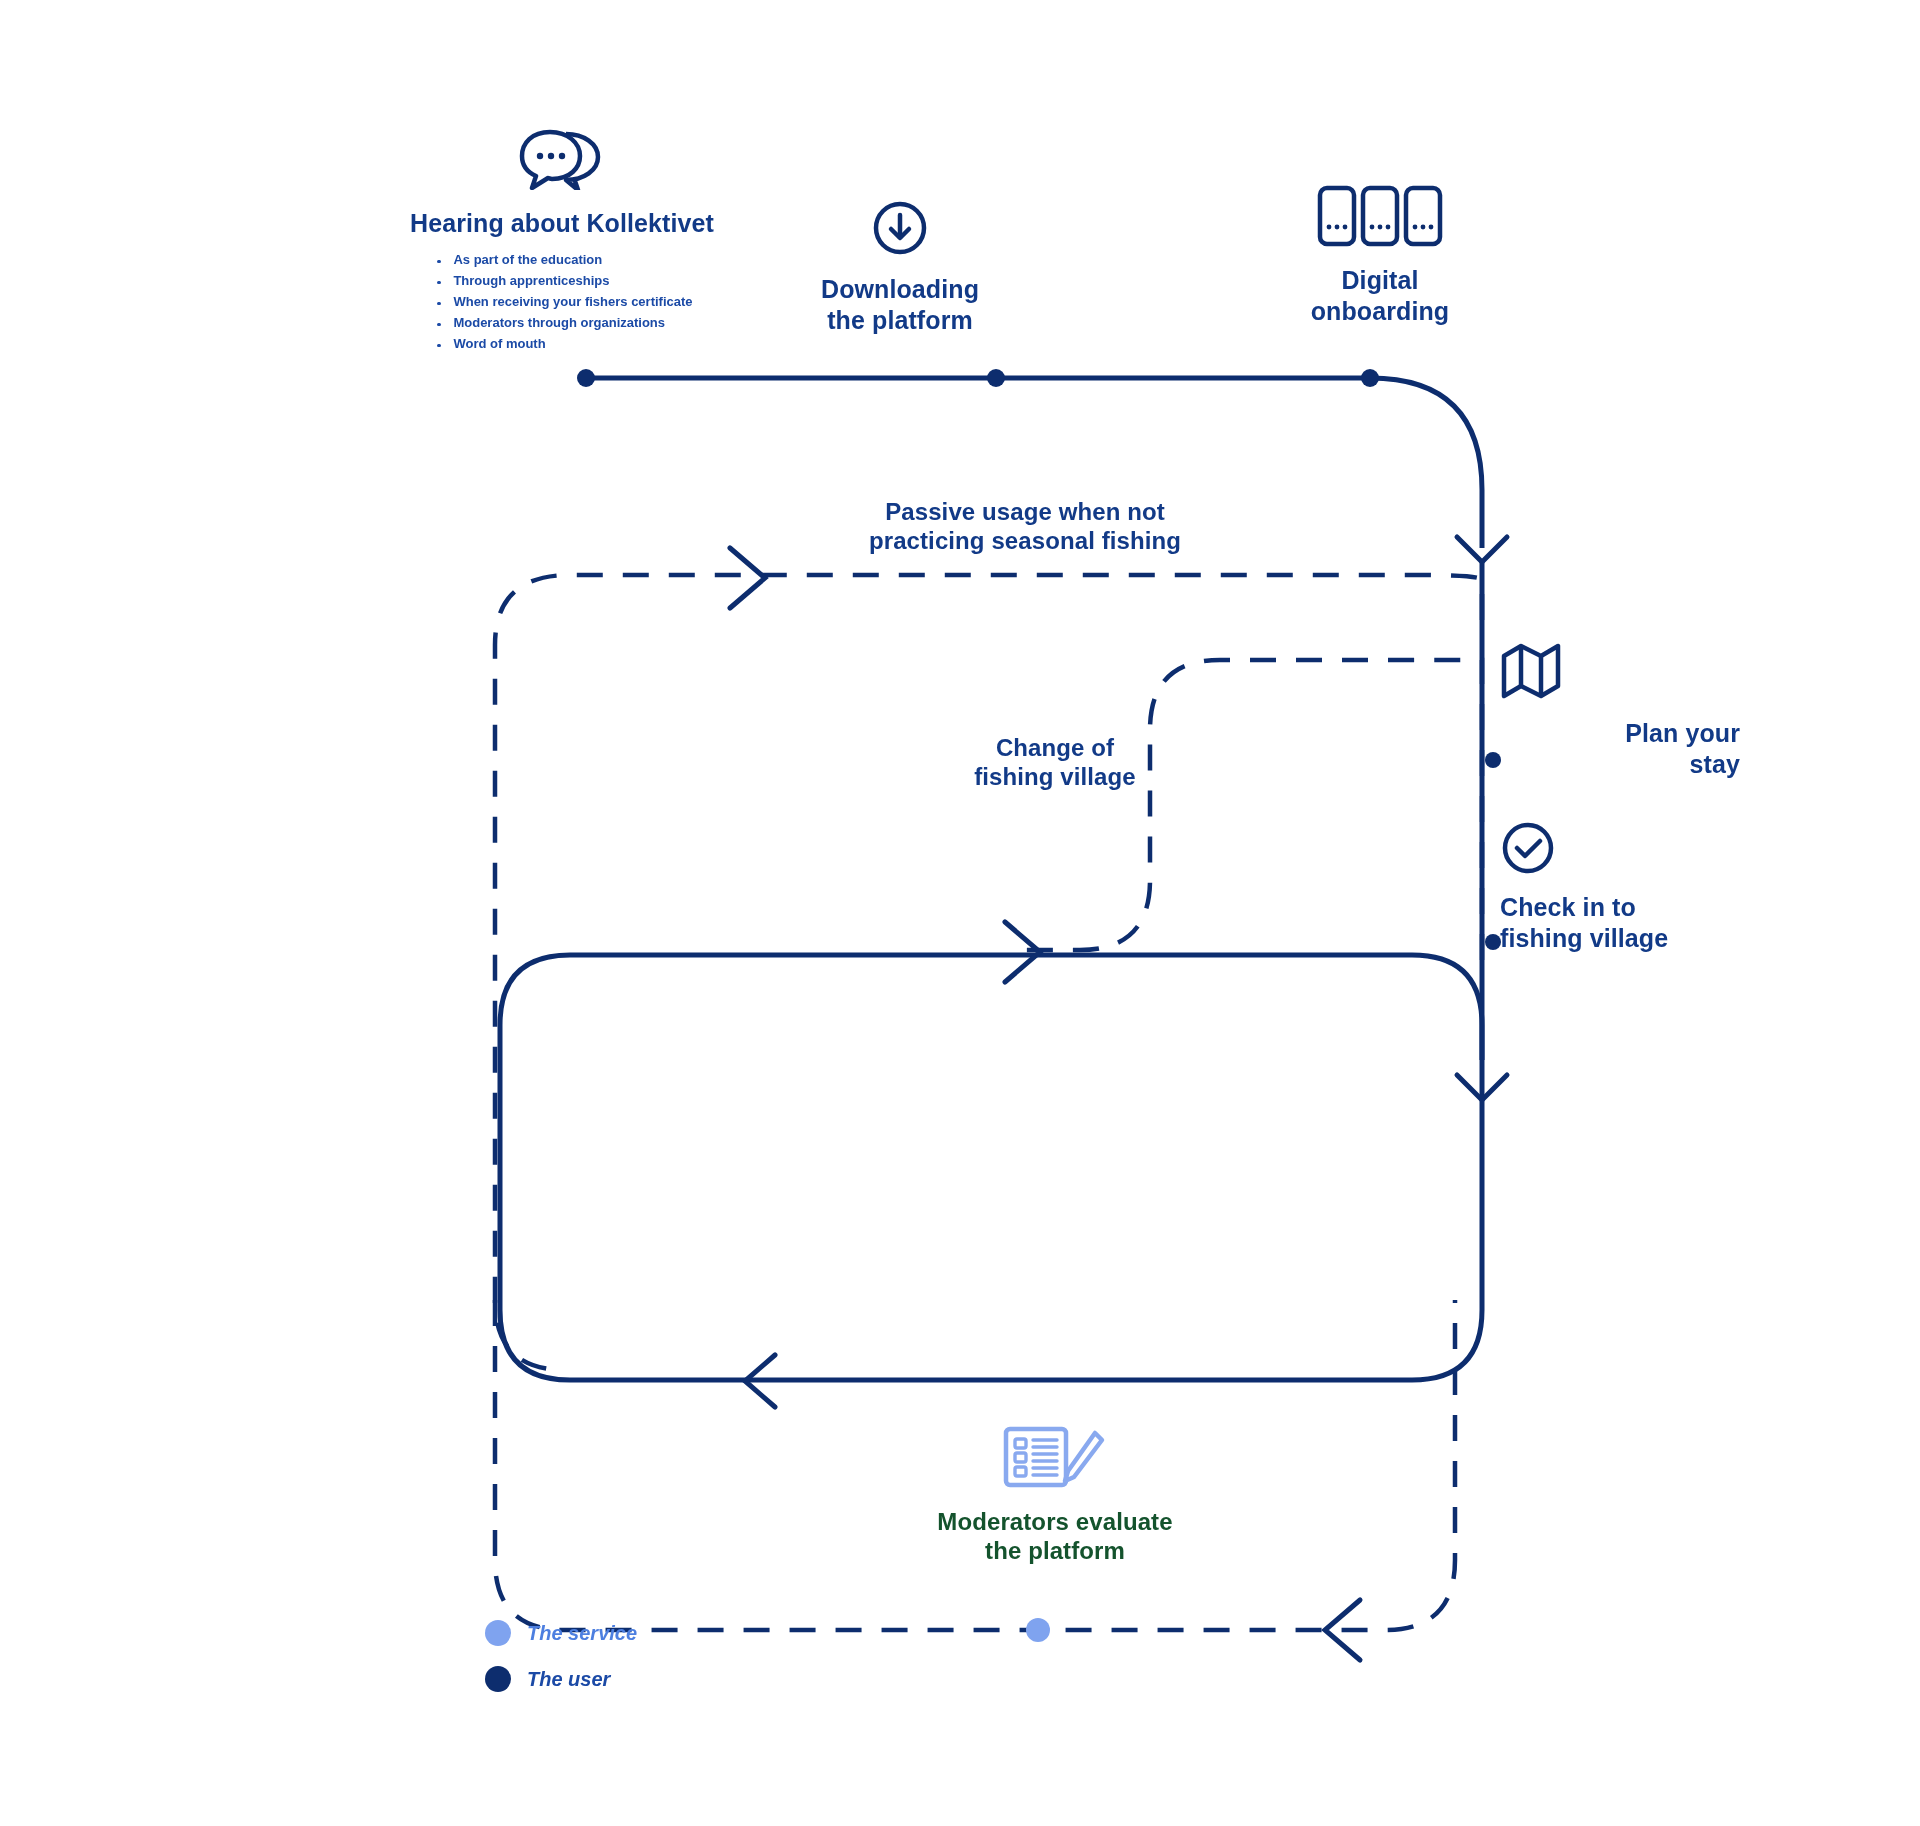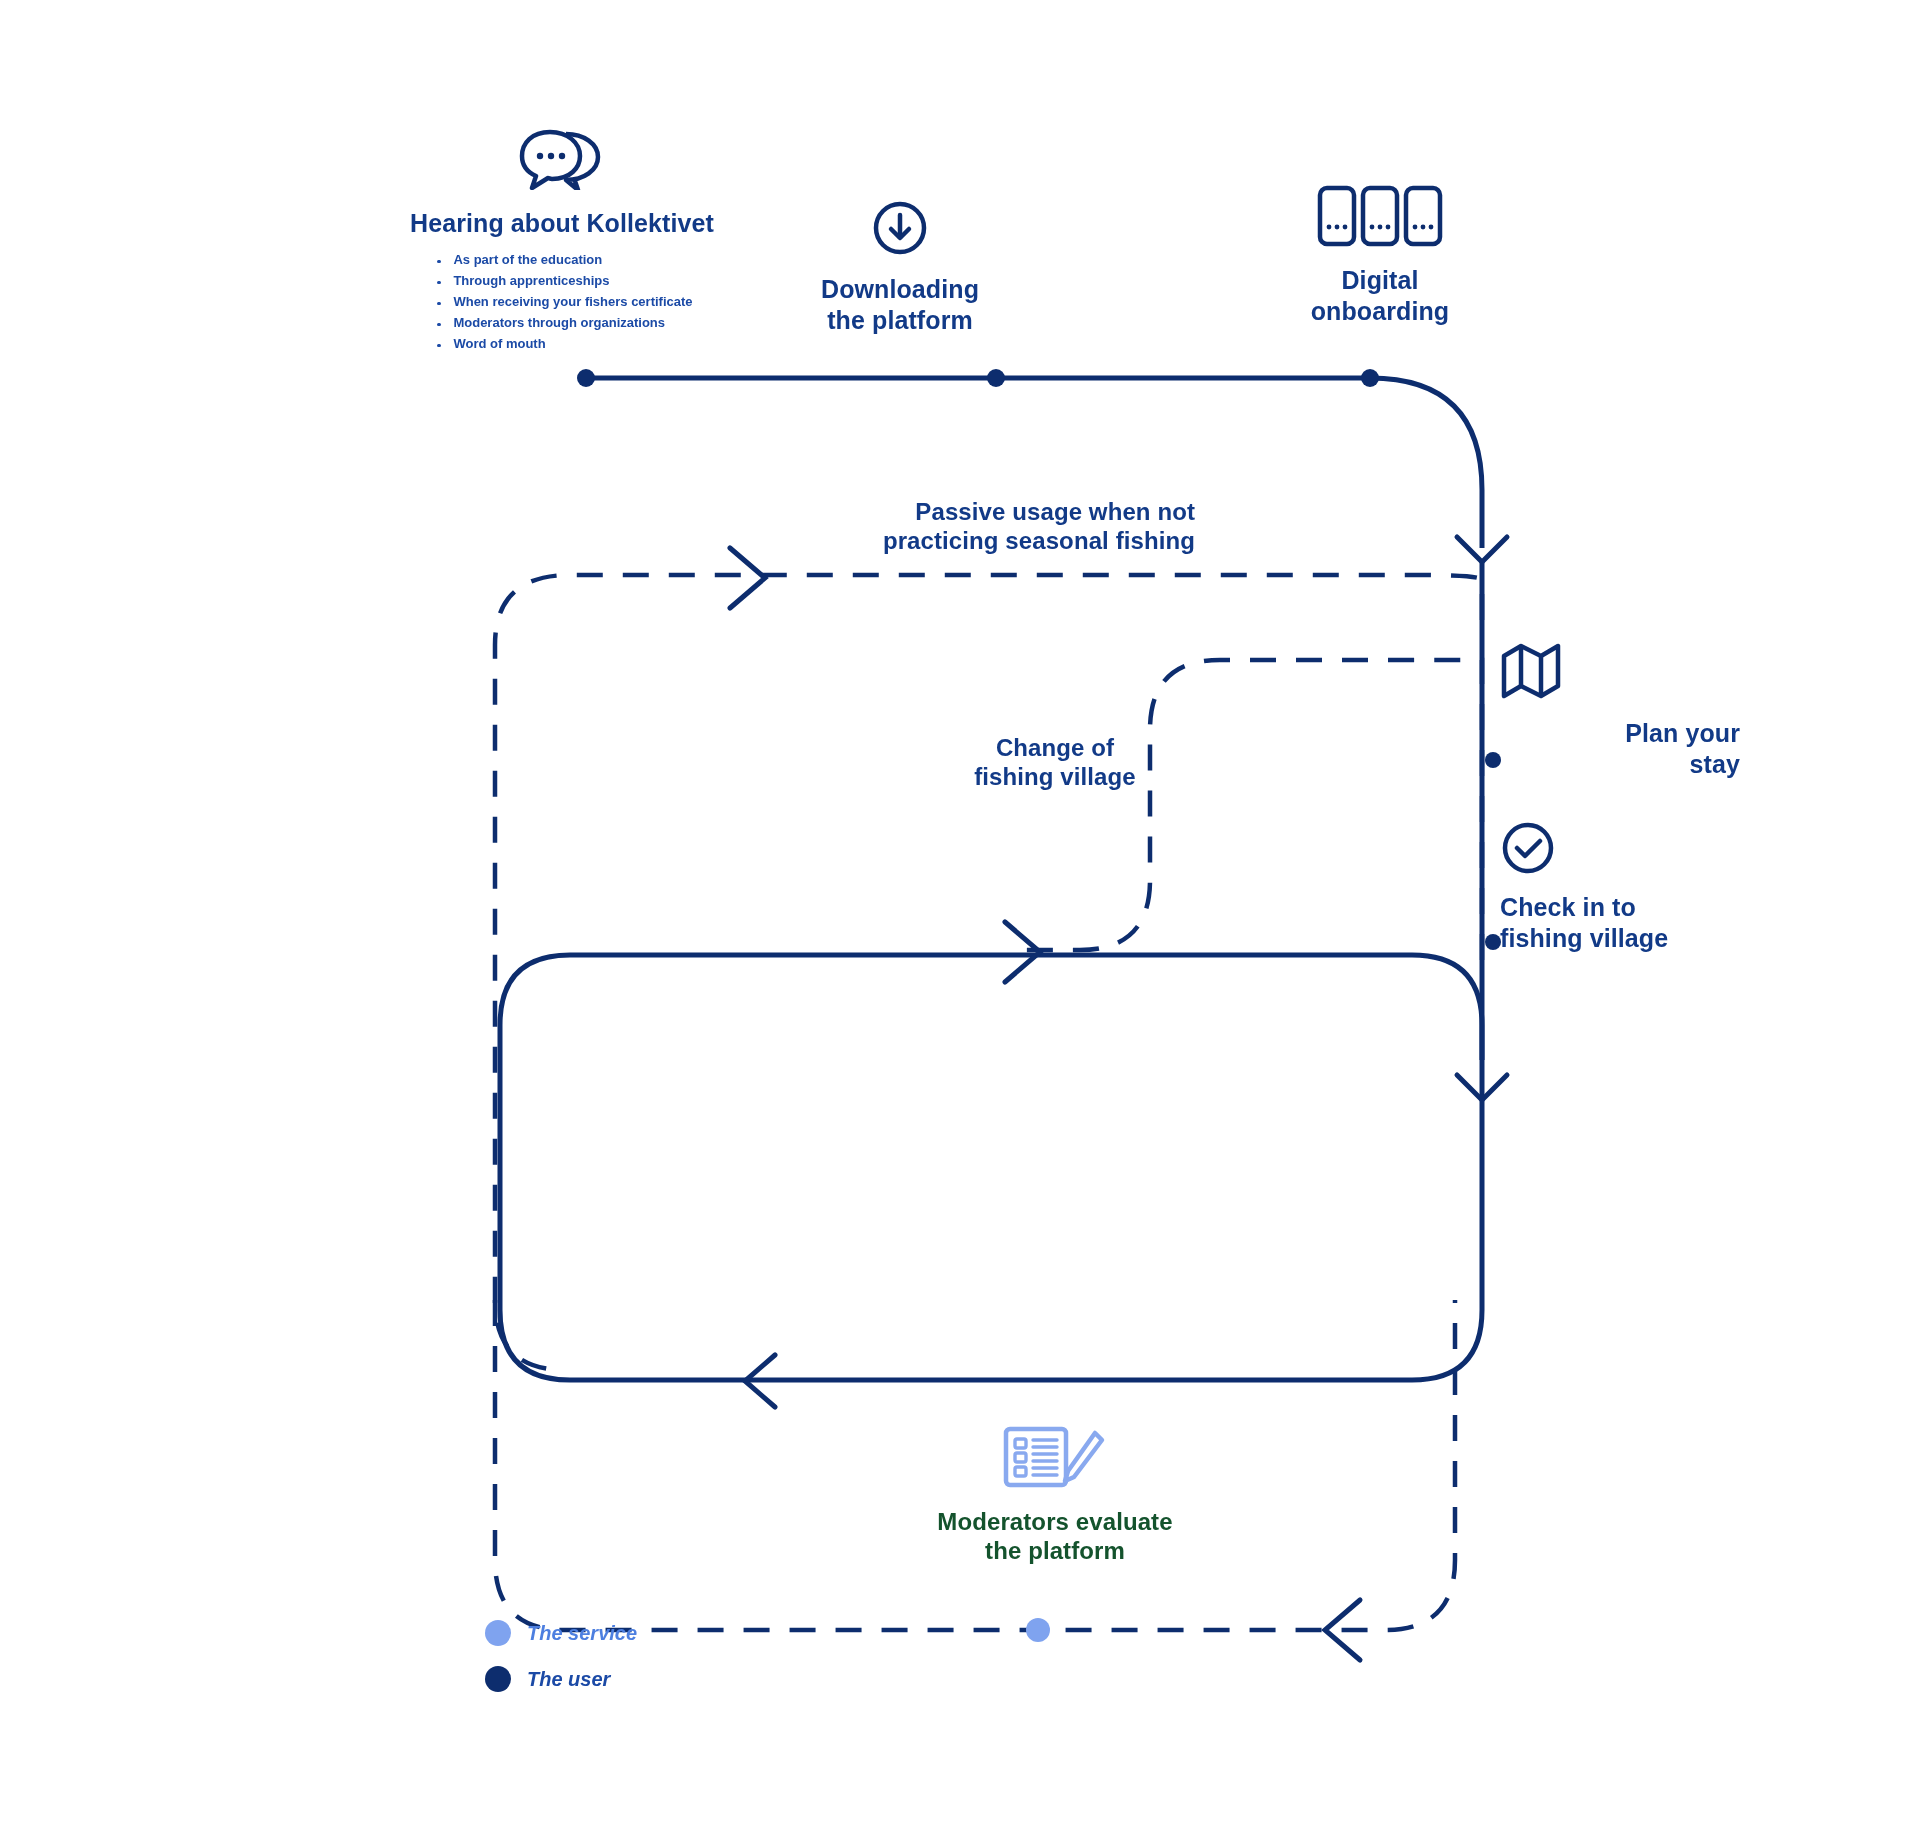--- a/index.html
+++ b/index.html
@@ -37,21 +37,21 @@
   #downloading{left:790px;top:200px;width:220px;}
   #onboarding{left:1250px;top:185px;width:260px;}
   #planstay{left:1500px;top:640px;width:240px;text-align:left;}
   #planstay .icon{margin:0 0 12px 0;}
   #planstay .label{text-align:right;}
   #checkin{left:1500px;top:820px;width:260px;text-align:left;}
   #checkin .icon{margin:0 0 12px 0;}
   #checkin .label{text-align:left;}
 
   #passive{left:855px;top:497px;width:340px;}
-  #passive .label{font-size:24px;text-align:right;}
+  #passive .label{font-size:24px;}
   #changevillage{left:915px;top:733px;width:280px;}
   #changevillage .label{font-size:24px;}
   #community{left:830px;top:1095px;width:300px;}
   #community .label{font-size:24px;}
 
   #moderators{left:905px;top:1425px;width:300px;}
   #moderators .label{color:#14532d;font-size:24px;}
 
   #legend{position:absolute;left:485px;top:1620px;font-style:italic;}
   .legend-row{display:flex;align-items:center;margin-bottom:20px;}

